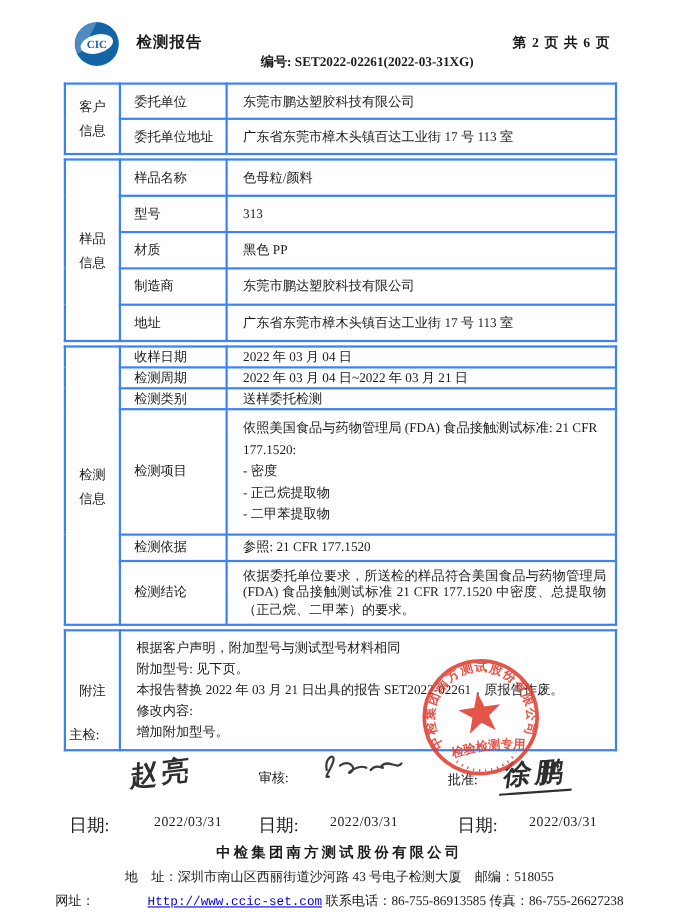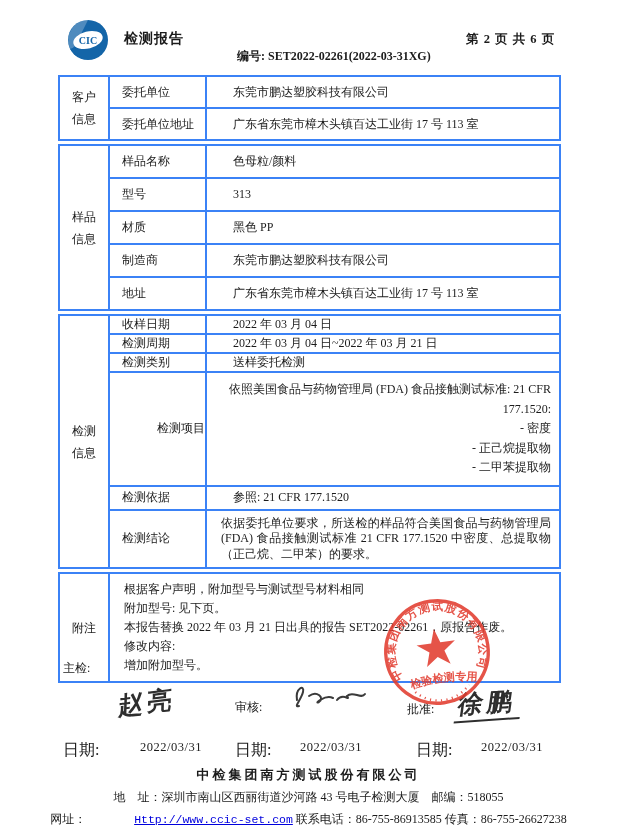--- a/index.html
+++ b/index.html
@@ -14,26 +14,26 @@
   .hdr-no { position:absolute; left:237px; top:48px; font-size:12px; font-weight:bold; }
   .hdr-page { position:absolute; left:466px; top:31px; font-size:12.5px; font-weight:bold; letter-spacing:1px; }
 
   
   .tables { position:absolute; left:58px; top:75px; width:501px; }
   table.sec { width:501px; border-collapse:collapse; table-layout:fixed; margin-bottom:3px; }
   table.sec td { border:2px solid #3b82f6; font-size:12px; vertical-align:middle; }
   col.c1 { width:50px; } col.c2 { width:97px; } col.c3 { width:354px; }
   td.sl { text-align:center; white-space:pre-line; line-height:22px; font-size:12.5px; }
   td.f { padding-left:12px; }
-  td.v { padding-left:26px; padding-right:8px; }
+  td.v { padding-left:14px; padding-right:8px; }
   td.vml { padding:7px 8px 7px 14px; line-height:19.5px; white-space:pre-line; vertical-align:top; }
   td.vconc { padding:5px 8px 5px 14px; line-height:15.5px; text-align:justify; }
   td.notes { padding:6px 8px 6px 14px; line-height:19px; white-space:pre-line; vertical-align:top; }
   tr.h32 td { height:32px; } tr.h33 td { height:33px; } tr.h27 td { height:14px; }
-  tr.h96 td { height:96px;text-align:right; } tr.h24 td { height:24px; } tr.h48 td { height:48px; }
+  tr.h96 td { height:96px; } tr.h24 td { height:24px; } tr.h48 td { height:48px; }
   tr.h97 td { height:97px; }
 
   
   .stamp { position:absolute; left:379px; top:594px; width:116px; height:116px; opacity:.87; pointer-events:none; }
 
   
   .sig-label { position:absolute; font-size:12px; }
   .sig-name { position:absolute; font-size:25px; font-weight:bold; color:#2e2e2e;
               transform:rotate(-7deg) skewX(-9deg); letter-spacing:4px; }
   .sig-approver { border-bottom:2.5px solid #2e2e2e; padding:0 6px 0 2px; transform:rotate(-4deg) skewX(-12deg); }

